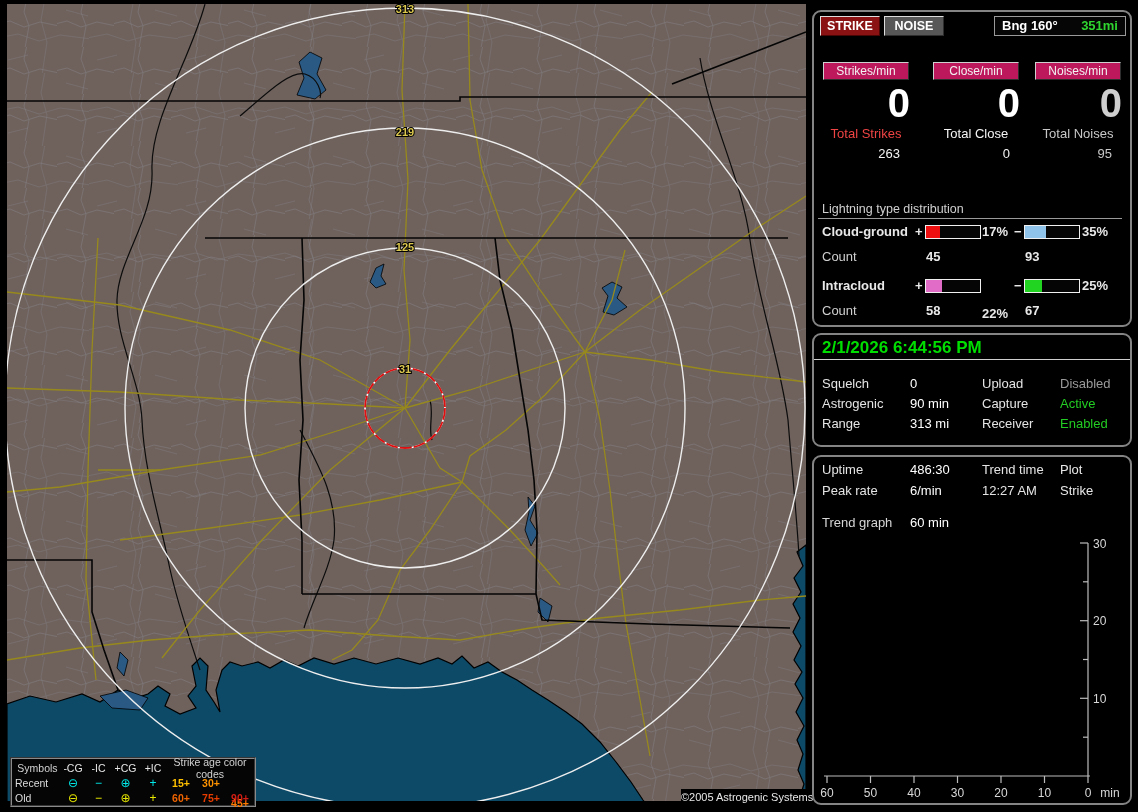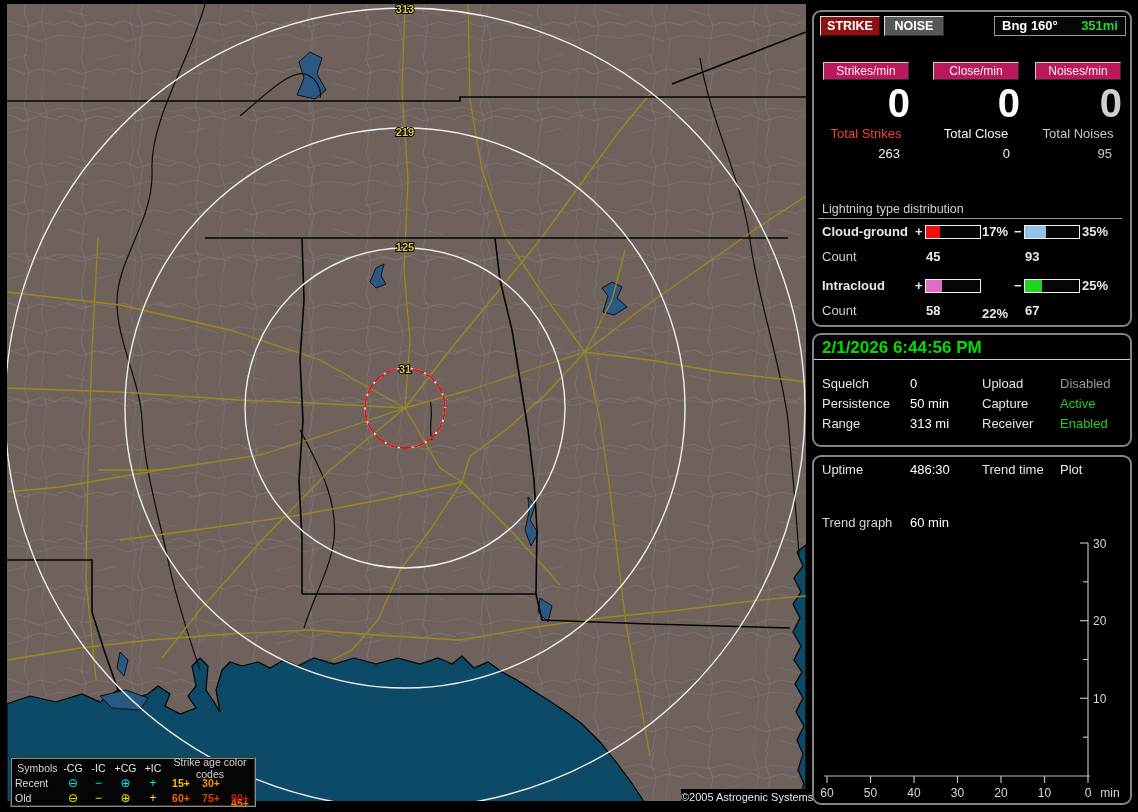--- a/index.html
+++ b/index.html
@@ -256,39 +256,45 @@
 <div class="panel" id="panel-status">
   <div id="datetime" style="color: rgb(0, 221, 0);">2/1/2026 6:44:56 PM</div>
   <div id="date-hr"></div>
   <div class="srow" style="top:41px;">
     <span class="l1">Squelch</span>
     <span class="v1">0</span>
     <span class="l2">Upload</span>
     <span class="v2" style="color: rgb(154, 154, 154);">Disabled</span>
   </div>
   <div class="srow" style="top:61px;">
-    <span class="l1">Persistence</span>
-    <span class="v1">50 min</span>
+    <span class="l1">Astrogenic</span>
+    <span class="v1">90 min</span>
     <span class="l2">Capture</span>
     <span class="v2" style="color: rgb(34, 204, 34);">Active</span>
   </div>
   <div class="srow" style="top:81px;">
     <span class="l1">Range</span>
     <span class="v1">313 mi</span>
     <span class="l2">Receiver</span>
     <span class="v2" style="color: rgb(34, 204, 34);">Enabled</span>
   </div>
 </div>
 
 <div class="panel" id="panel-session">
   <div class="srow" style="top:5px;">
     <span class="l1">Uptime</span>
     <span class="v1">486:30</span>
     <span class="l2">Trend time</span>
     <span class="v2">Plot</span>
+  </div>
+  <div class="srow" style="top:26px;">
+    <span class="l1">Peak rate</span>
+    <span class="v1">6/min</span>
+    <span class="l2">12:27 AM</span>
+    <span class="v2">Strike</span>
   </div>
   <div id="trend-row">
     <span class="l1">Trend graph</span>
     <span class="v1">60 min</span>
   </div>
 
   <svg id="trend-svg" width="314" height="266" viewBox="0 0 314 266">
     <g stroke="#bcbcbc" stroke-width="1.2">
       <line x1="274" y1="6" x2="274" y2="239"></line>
       <line x1="10" y1="239" x2="276" y2="239"></line>

